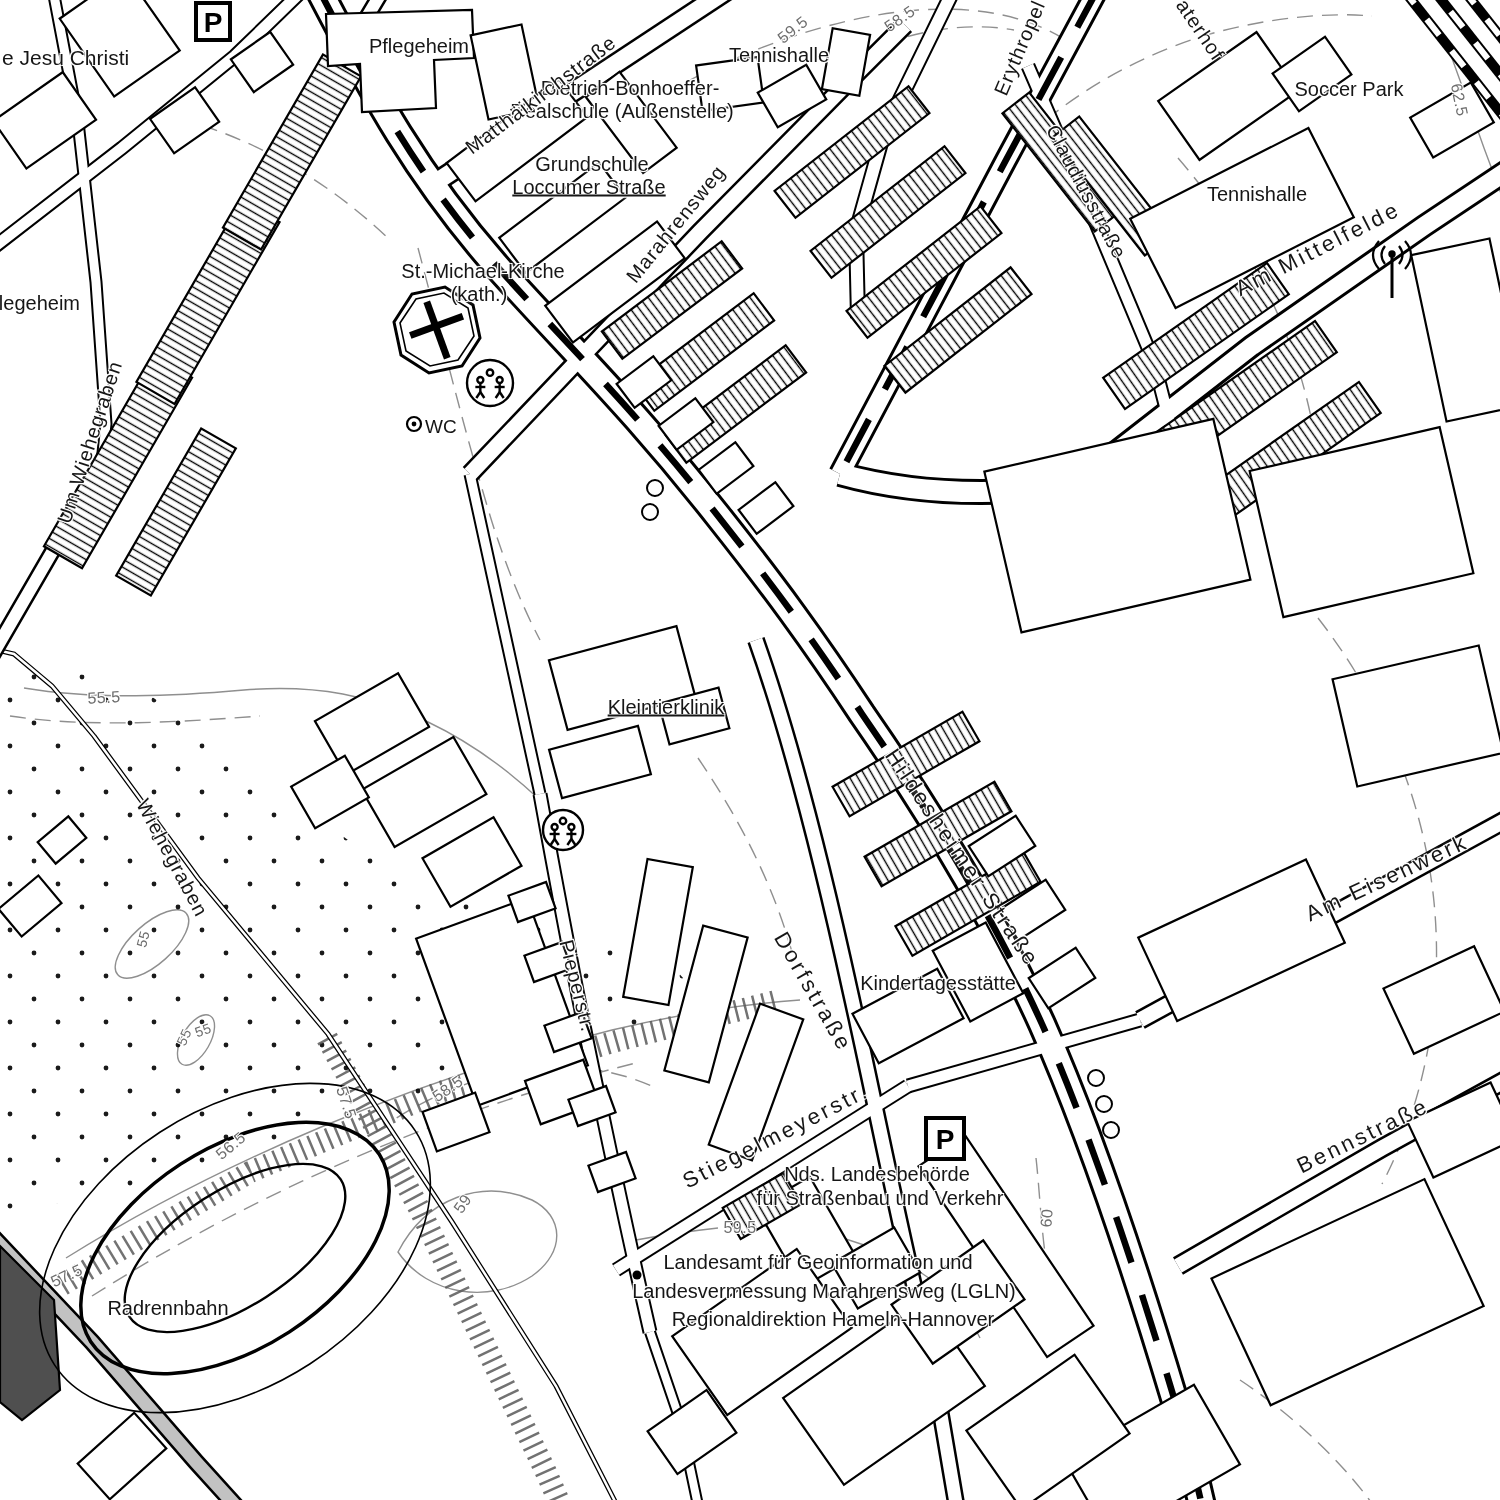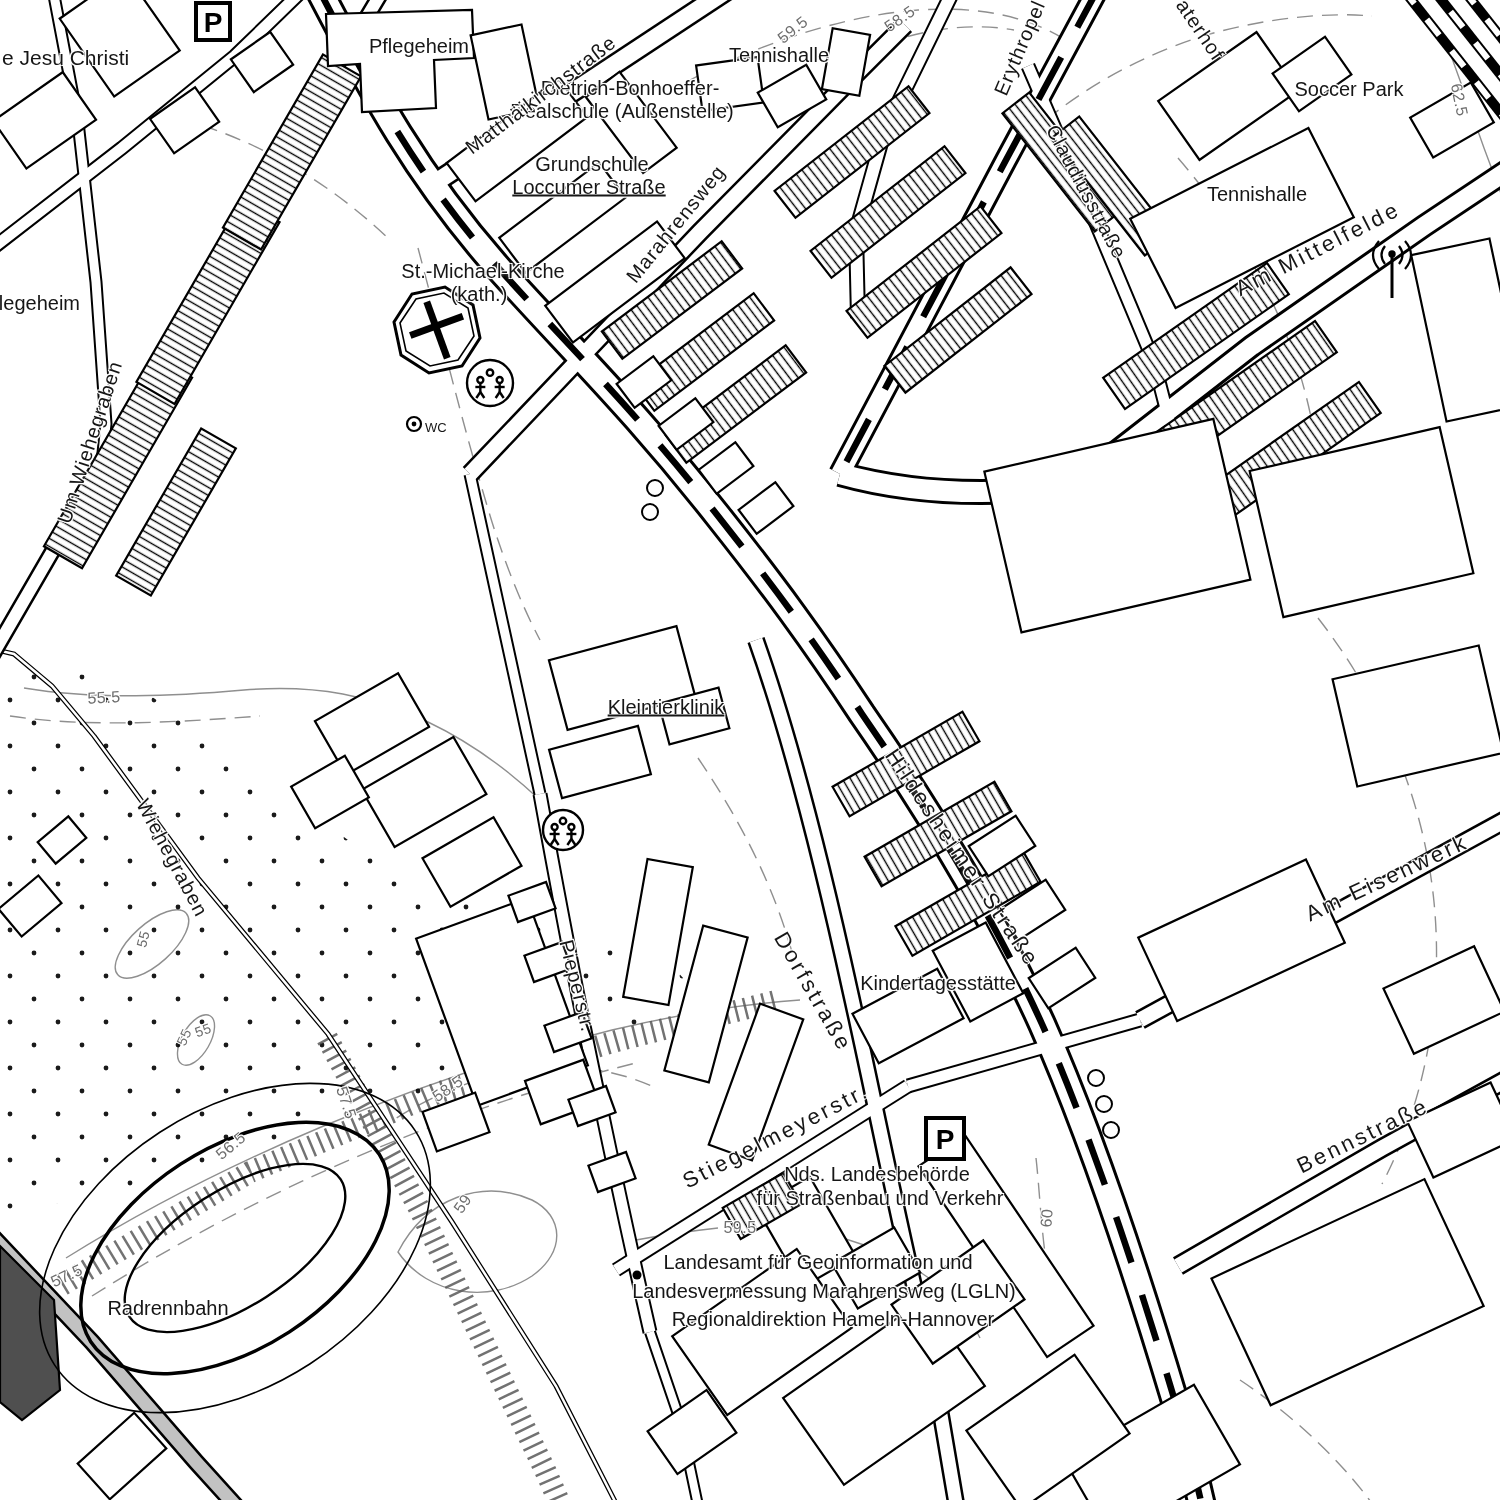--- a/index.html
+++ b/index.html
@@ -310,21 +310,21 @@
       <div class="lbl place" style="left: 630px; top: 88px; transform: translate(-50%, -50%) rotate(0deg);">Dietrich-Bonhoeffer-</div>
       <div class="lbl place" style="left: 622px; top: 111px; transform: translate(-50%, -50%) rotate(0deg);">Realschule (Außenstelle)</div>
       <div class="lbl place" style="left: 779px; top: 55px; transform: translate(-50%, -50%) rotate(0deg);">Tennishalle</div>
       <div class="lbl place" style="left: 592px; top: 164px; transform: translate(-50%, -50%) rotate(0deg);">Grundschule</div>
       <div class="lbl place" style="left: 589px; top: 187px; transform: translate(-50%, -50%) rotate(0deg); text-decoration: underline;">Loccumer Straße</div>
       <div class="lbl place" style="left: 1349px; top: 89px; transform: translate(-50%, -50%) rotate(0deg);">Soccer Park</div>
       <div class="lbl place" style="left: 1257px; top: 194px; transform: translate(-50%, -50%) rotate(0deg);">Tennishalle</div>
       <div class="lbl place" style="left: 483px; top: 271px; transform: translate(-50%, -50%) rotate(0deg);">St.-Michael-Kirche</div>
       <div class="lbl place" style="left: 479px; top: 294px; transform: translate(-50%, -50%) rotate(0deg);">(kath.)</div>
       <div class="lbl place" style="left: 30px; top: 303px; transform: translate(-50%, -50%) rotate(0deg);">Pflegeheim</div>
-      <div class="lbl place" style="font-size: 13px; left: 425px; top: 427px; transform: translate(0px, -50%) rotate(0deg);">WC</div>
+      <div class="lbl place" style="font-size: 19px; left: 425px; top: 427px; transform: translate(0px, -50%) rotate(0deg);">WC</div>
       <div class="lbl place" style="left: 666px; top: 707px; transform: translate(-50%, -50%) rotate(0deg); text-decoration: underline;">Kleintierklinik</div>
       <div class="lbl place" style="left: 938px; top: 983px; transform: translate(-50%, -50%) rotate(0deg);">Kindertagesstätte</div>
       <div class="lbl place" style="left: 877px; top: 1174px; transform: translate(-50%, -50%) rotate(0deg);">Nds. Landesbehörde</div>
       <div class="lbl place" style="left: 880px; top: 1198px; transform: translate(-50%, -50%) rotate(0deg);">für Straßenbau und Verkehr</div>
       <div class="lbl place" style="left: 818px; top: 1262px; transform: translate(-50%, -50%) rotate(0deg); text-align: right;">Landesamt für Geoinformation und</div>
       <div class="lbl place" style="left: 824px; top: 1291px; transform: translate(-50%, -50%) rotate(0deg);">Landesvermessung Marahrensweg (LGLN)</div>
       <div class="lbl place" style="left: 833px; top: 1319px; transform: translate(-50%, -50%) rotate(0deg);">Regionaldirektion Hameln-Hannover</div>
       <div class="lbl place" style="left: 168px; top: 1308px; transform: translate(-50%, -50%) rotate(0deg);">Radrennbahn</div>
       <div class="lbl street" style="left: 541px; top: 95px; transform: translate(-50%, -50%) rotate(-37deg);">Matthäikirchstraße</div>
       <div class="lbl street" style="left: 676px; top: 224px; transform: translate(-50%, -50%) rotate(-51deg);">Marahrensweg</div>

